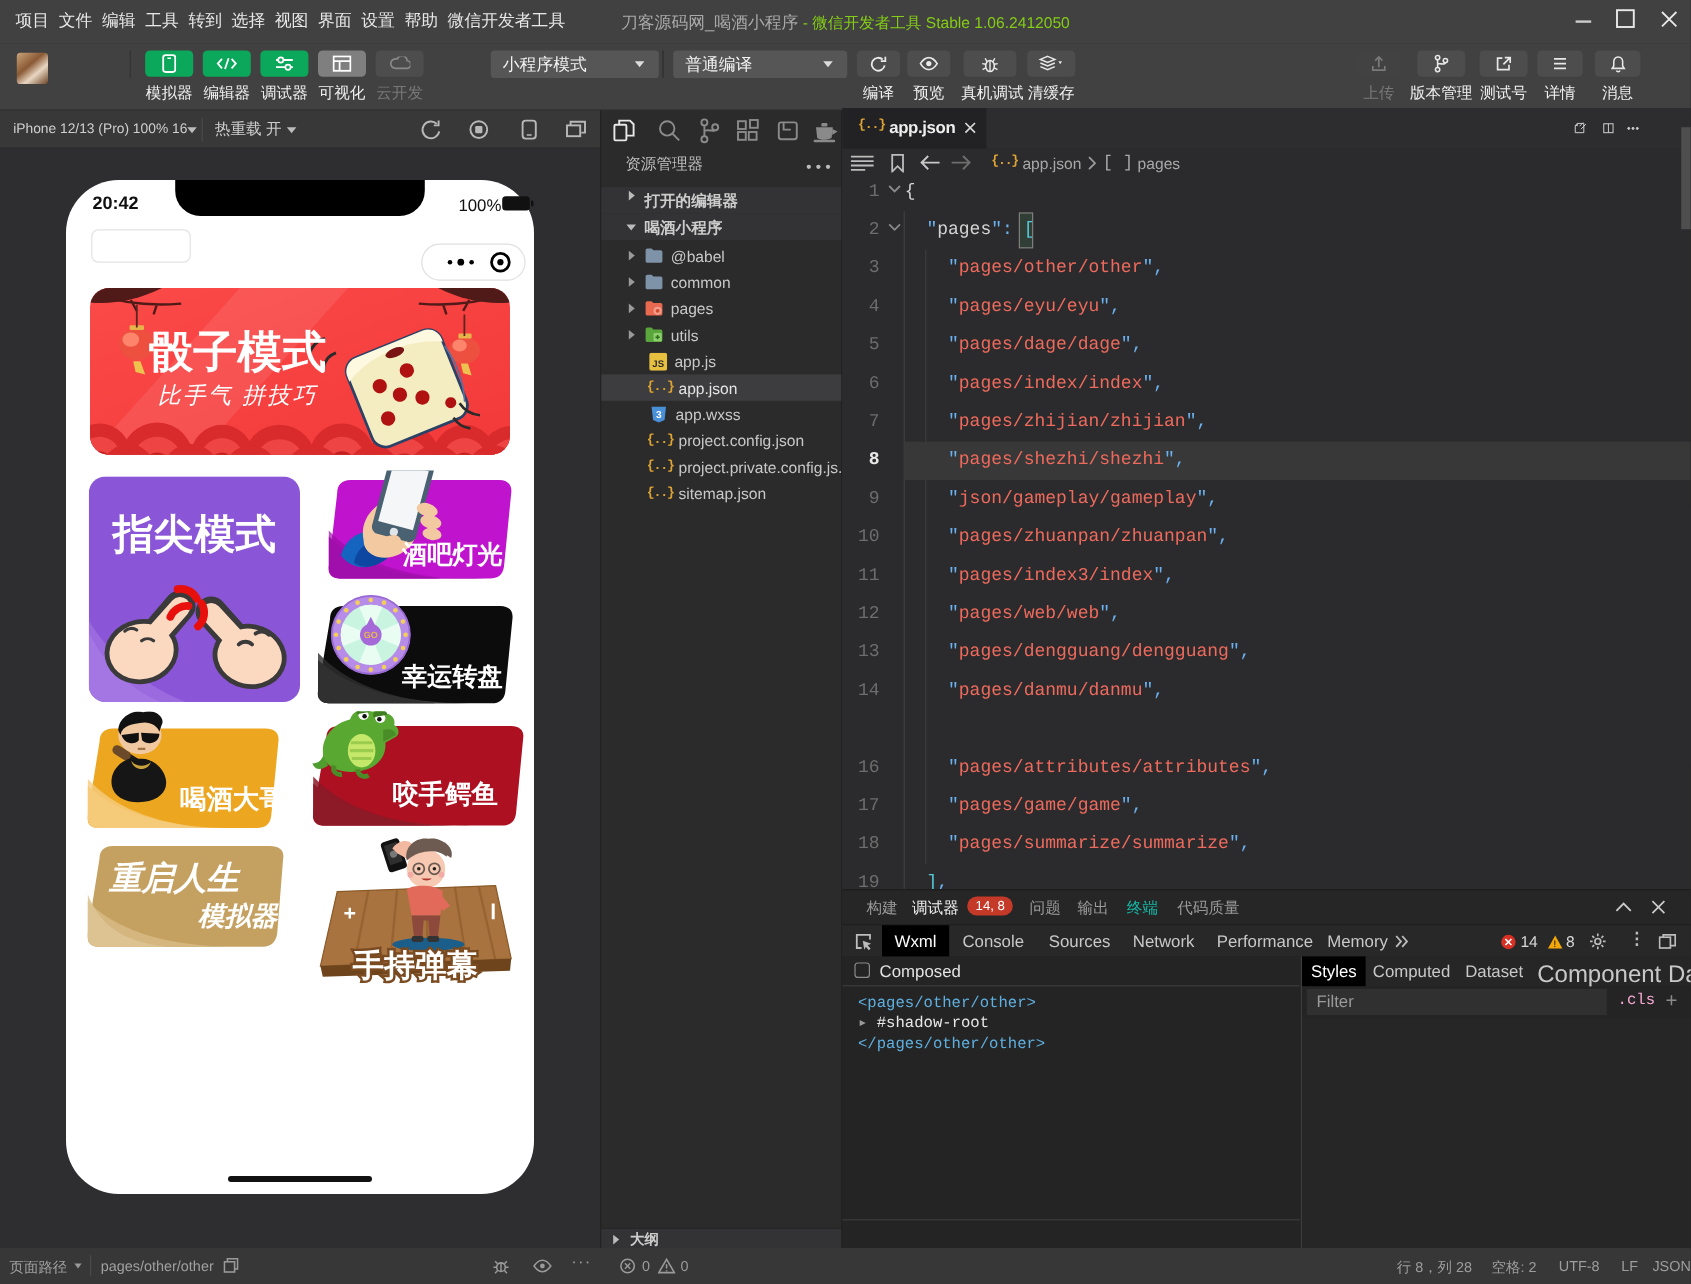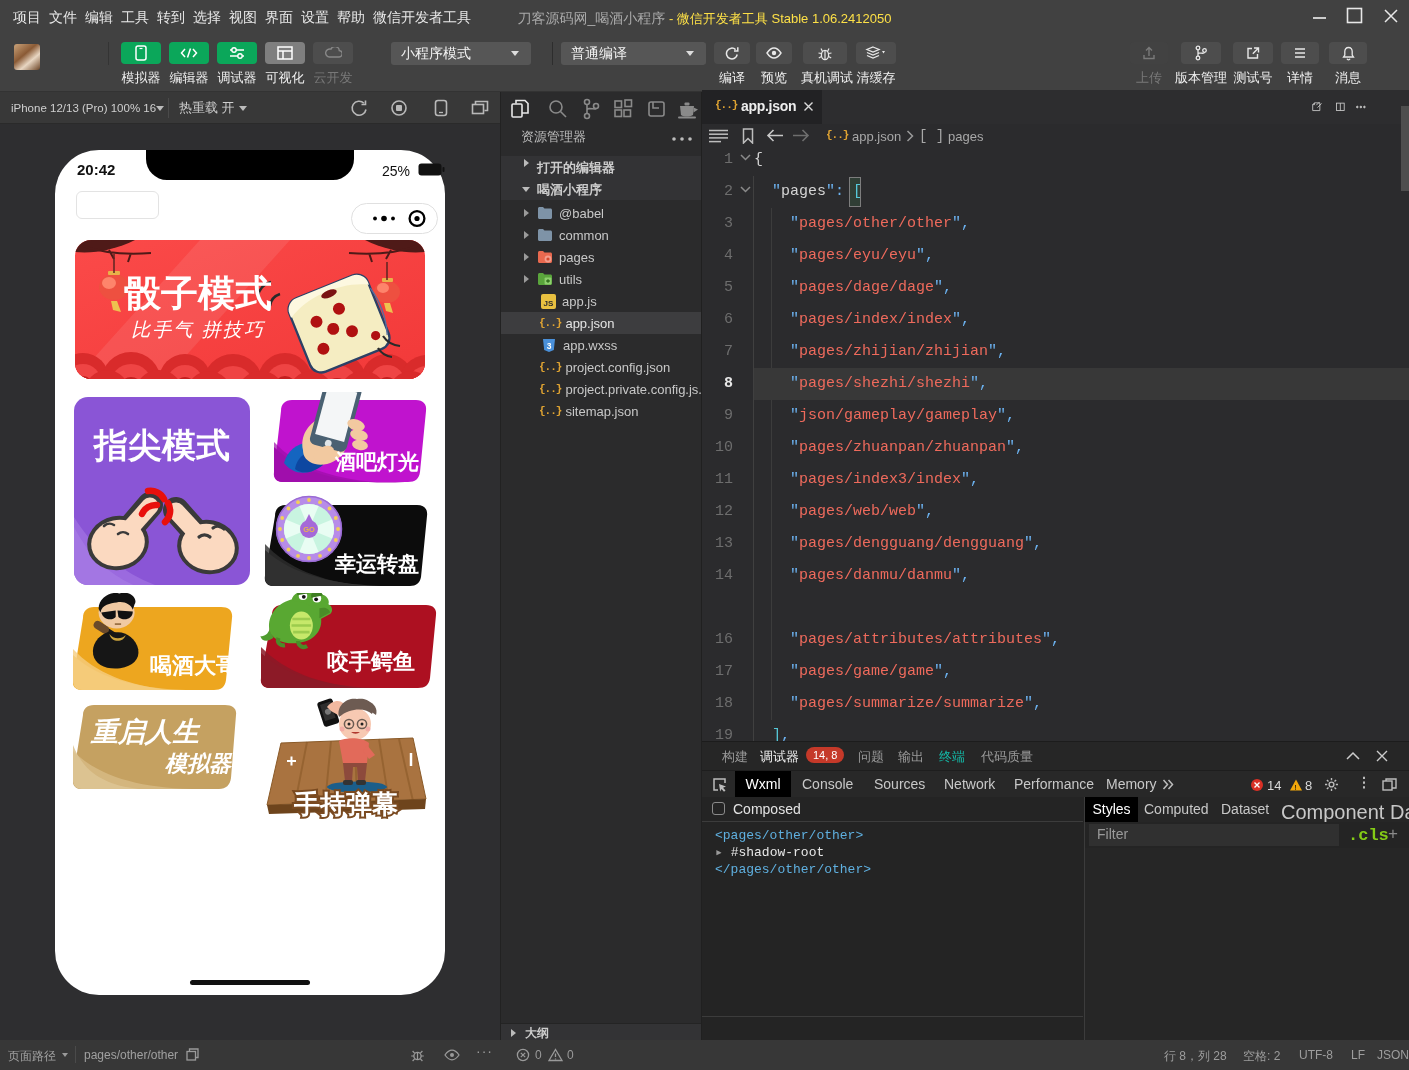--- a/index.html
+++ b/index.html
@@ -3,21 +3,21 @@
 <meta charset="utf-8">
 <style>
 * { margin:0; padding:0; box-sizing:border-box; }
 html,body { width:1409px; height:1070px; overflow:hidden; }
 body { font-family:"Liberation Sans", sans-serif; background:#2e2e2e; position:relative; }
 .abs { position:absolute; }
 
 #titlebar { left:0; top:0; width:1409px; height:36px; background:#414141; color:#e3e3e3; font-size:14px; }
 #menu { left:13px; top:0; height:36px; display:flex; align-items:center; gap:8px; color:#e8e8e8; }
 #wintitle { left:0; top:0; width:100%; height:36px; text-align:center; line-height:36px; color:#a9a9a9; font-size:14px; }
-#wintitle .dim { color:#fde047; }
+#wintitle .dim { color:#84cc16; }
 
 #toolbar { left:0; top:36px; width:1409px; height:56px; background:#414141; border-bottom:1px solid #333333; }
 #avatar { left:14px; top:8px; width:26px; height:26px; border-radius:3px; background:linear-gradient(140deg,#caa37a 0%,#8a5a35 40%,#e8d6c2 65%,#6b4426 100%); }
 .tbtn { top:6px; width:40px; height:22px; border-radius:4px; display:flex; align-items:center; justify-content:center; }
 .tbtn.green { background:#0ba75a; }
 .tbtn.gray { background:#7f7f7f; }
 .tbtn.dark { background:#4d4d4d; }
 .tlabel { top:33px; width:60px; text-align:center; font-size:13px; color:#f0f0f0; }
 .tlabel.dim { color:#787878; }
 .drop { top:6px; height:23px; background:#565656; border-radius:3px; color:#f2f2f2; font-size:14px; line-height:23px; padding-left:10px; }
@@ -103,21 +103,21 @@
         <line x1="6" y1="5" x2="6" y2="13" stroke="#fff" stroke-width="1.5"></line>
       </svg>
     </div>
   <div class="abs tlabel" style="left:255px">可视化</div>
   <div class="abs tbtn dark" style="left:313px">
       <svg width="18" height="12" viewBox="0 0 18 12">
         <path d="M5.5 10 a4 4 0 1 1 1.4-7.8 a4.4 4.4 0 0 1 8.4 1.4 a3.2 3.2 0 0 1 -0.6 6.4 z" fill="none" stroke="#888" stroke-width="1.4"></path>
       </svg>
     </div>
   <div class="abs tlabel dim" style="left:303px">云开发</div>
-  <div class="abs drop" style="left:391px;width:140px">小程序模式<span class="caret"></span></div>
+  <div class="abs drop" style="left:409px;width:140px">小程序模式<span class="caret"></span></div>
   <div class="abs" style="left:552px;top:6px;width:1px;height:23px;background:#2d2d2d"></div>
   <div class="abs" style="left:108px;top:6px;width:1px;height:23px;background:#343434"></div>
   <div class="abs" style="left:704px;top:6px;width:1px;height:23px;background:#343434"></div>
   <div class="abs drop" style="left:561px;width:145px">普通编译<span class="caret"></span></div>
   <div class="abs tbtn dark" style="left:714px;width:36px">
       <svg width="14" height="14" viewBox="0 0 14 14">
         <path d="M12.2 8.5 a5.4 5.4 0 1 1 -1.6-4.9" fill="none" stroke="#e8e8e8" stroke-width="1.5"></path>
         <path d="M12.8 1.2 L12.8 5 L9 5" fill="none" stroke="#e8e8e8" stroke-width="1.5"></path>
       </svg>
     </div>
@@ -198,21 +198,21 @@
       <line x1="89" y1="13.5" x2="93" y2="13.5" stroke="#b8b8b8" stroke-width="1.3"></line>
       <rect x="122.5" y="5.5" width="11" height="9" fill="none" stroke="#b8b8b8" stroke-width="1.6"></rect>
       <path d="M125.5 5.5 L125.5 2.5 L137.5 2.5 L137.5 11.5 L134.5 11.5" fill="none" stroke="#b8b8b8" stroke-width="1.6"></path>
     </svg>
   </div>
   <div class="abs" id="phone">
 
     <div class="abs" style="left:91px;top:0;width:208px;height:30px;background:#000;border-radius:0 0 21px 21px"></div>
 
     <div class="abs" style="left:22px;top:11px;font-size:15px;font-weight:bold;color:#111">20:42</div>
-    <div class="abs" style="left:327px;top:13px;font-size:14px;color:#111">25%</div>
+    <div class="abs" style="left:327px;top:13px;font-size:14px;color:#111">100%</div>
     <svg class="abs" style="left:363px;top:13px" width="27" height="13" viewBox="0 0 27 13">
       <rect x="0.5" y="0.5" width="23" height="12" rx="3" fill="#111"></rect>
       <rect x="24.5" y="4" width="2" height="5" rx="1" fill="#111"></rect>
     </svg>
 
     <div class="abs" style="left:21px;top:41px;width:83px;height:28px;border:1px solid #e3e3e3;border-radius:6px;background:#fff"></div>
 
     <div class="abs" style="left:296px;top:53px;width:87px;height:31px;border:1px solid #e0e0e0;border-radius:16px;background:#fff"></div>
     <svg class="abs" style="left:296px;top:53px" width="87" height="31" viewBox="0 0 87 31">
       <circle cx="24" cy="15.5" r="1.9" fill="#000"></circle>
@@ -782,21 +782,21 @@
     <div class="abs" style="left:382px;top:55px;width:325px;height:244px;background:#262626;border-left:1px solid #3c3c3c">
       <div class="abs" style="left:0;top:0;width:325px;height:25px;background:#262626">
         <span class="abs" style="left:0;top:0;width:53px;height:25px;background:#000;color:#fff;font-size:14px;text-align:center;line-height:25px">Styles</span>
         <span class="abs" style="left:59px;top:4px;color:#c8c8c8;font-size:14px;white-space:nowrap">Computed</span>
         <span class="abs" style="left:136px;top:4px;color:#c8c8c8;font-size:14px;white-space:nowrap">Dataset</span>
         <span class="abs" style="left:196px;top:4px;color:#c8c8c8;font-size:20px;white-space:nowrap">Component Data</span>
       </div>
       <div class="abs" style="left:0;top:25px;width:325px;height:26px;background:#242424">
         <div class="abs" style="left:4px;top:2px;width:250px;height:22px;background:#303030"></div>
         <span class="abs" style="left:12px;top:4px;color:#9a9a9a;font-size:14px">Filter</span>
-        <span class="abs mono" style="left:263px;top:4px;color:#84cc16;font-size:17px;font-weight:bold">.cls</span>
+        <span class="abs mono" style="left:263px;top:4px;color:#f9a8d4;font-size:13px;font-weight:normal">.cls</span>
         <span class="abs" style="left:303px;top:2px;color:#8a8a8a;font-size:17px">+</span>
       </div>
     </div>
   </div>
 </div>
 
 <div class="abs" id="statusbar">
   <span class="abs" style="left:8px;top:8px;color:#a0a0a0">页面路径</span>
   <span class="abs" style="left:62px;top:13px;width:0;height:0;border-left:3.5px solid transparent;border-right:3.5px solid transparent;border-top:4px solid #9a9a9a"></span>
   <span class="abs" style="left:75px;top:6px;width:1px;height:17px;background:#4a4a4a"></span>

